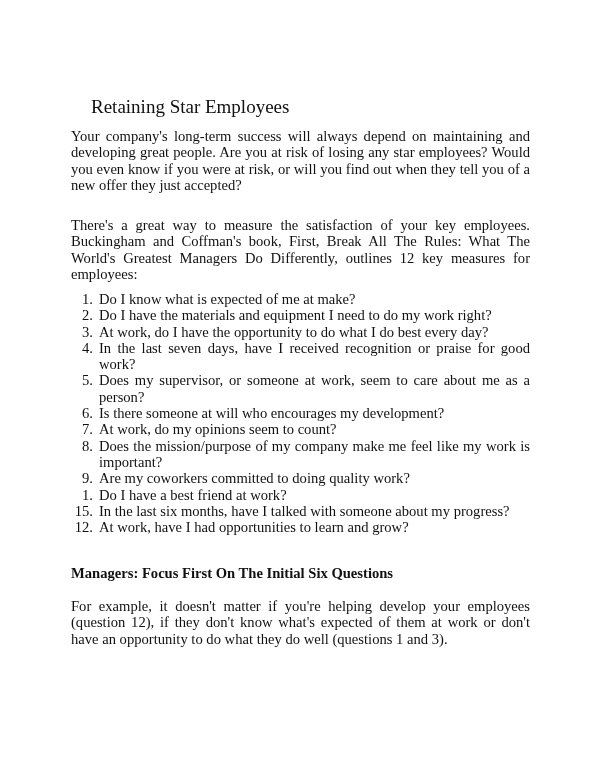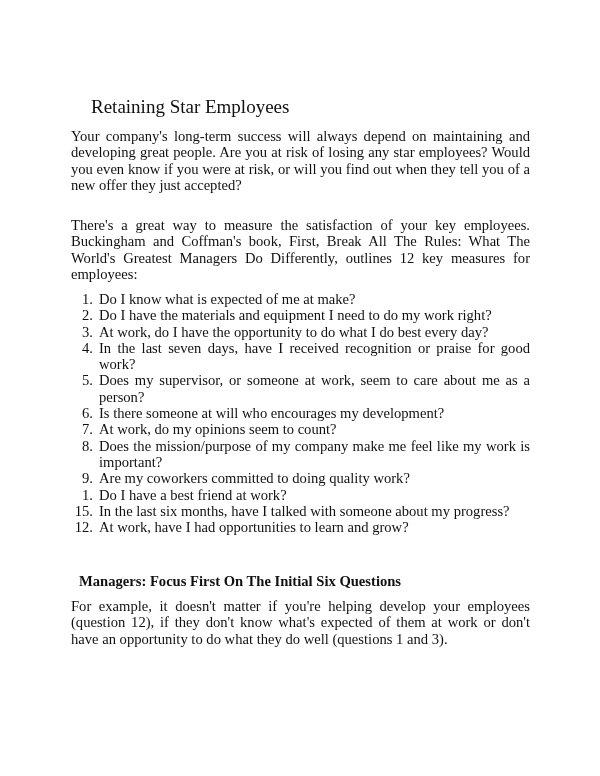--- a/index.html
+++ b/index.html
@@ -6,21 +6,21 @@
   body { width:600px; height:776px; position:relative; overflow:hidden;
          font-family:"Liberation Serif", serif; color:#111; }
   .page { position:absolute; left:71px; top:0; width:459px; }
   h1 { position:absolute; top:84px; left:8px; margin:12px; font-size:19px; font-weight:normal; white-space:nowrap; }
   p { margin:0; font-size:14.6px; line-height:16.3px; text-align:justify; }
   .p1 { position:absolute; top:128px; left:0; width:459px; }
   .p2 { position:absolute; top:217px; left:0; width:459px; }
   ol { position:absolute; top:291px; left:0; width:459px; margin:0; padding:0; list-style:none; font-size:14.6px; line-height:16.3px; }
   ol li { position:relative; padding-left:28px; text-align:justify; }
   ol li .num { position:absolute; left:0; width:22px; text-align:right; }
-  h2 { position:absolute; top:565px; left:0; margin:8px; font-size:14.6px; font-weight:bold; white-space:nowrap; }
+  h2 { position:absolute; top:565px; left:0; margin:0; font-size:14.6px; font-weight:bold; white-space:nowrap; }
   .p3 { position:absolute; top:598px; left:0; width:459px; }
 </style>
 </head>
 <body>
 
 <div class="page">
   <h1>Retaining Star Employees</h1>
   <p class="p1">Your company's long-term success will always depend on maintaining and developing great people. Are you at risk of losing any star employees? Would you even know if you were at risk, or will you find out when they tell you of a new offer they just accepted?</p>
   <p class="p2">There's a great way to measure the satisfaction of your key employees. Buckingham and Coffman's book, First, Break All The Rules: What The World's Greatest Managers Do Differently, outlines 12 key measures for employees:</p>
   <ol>

